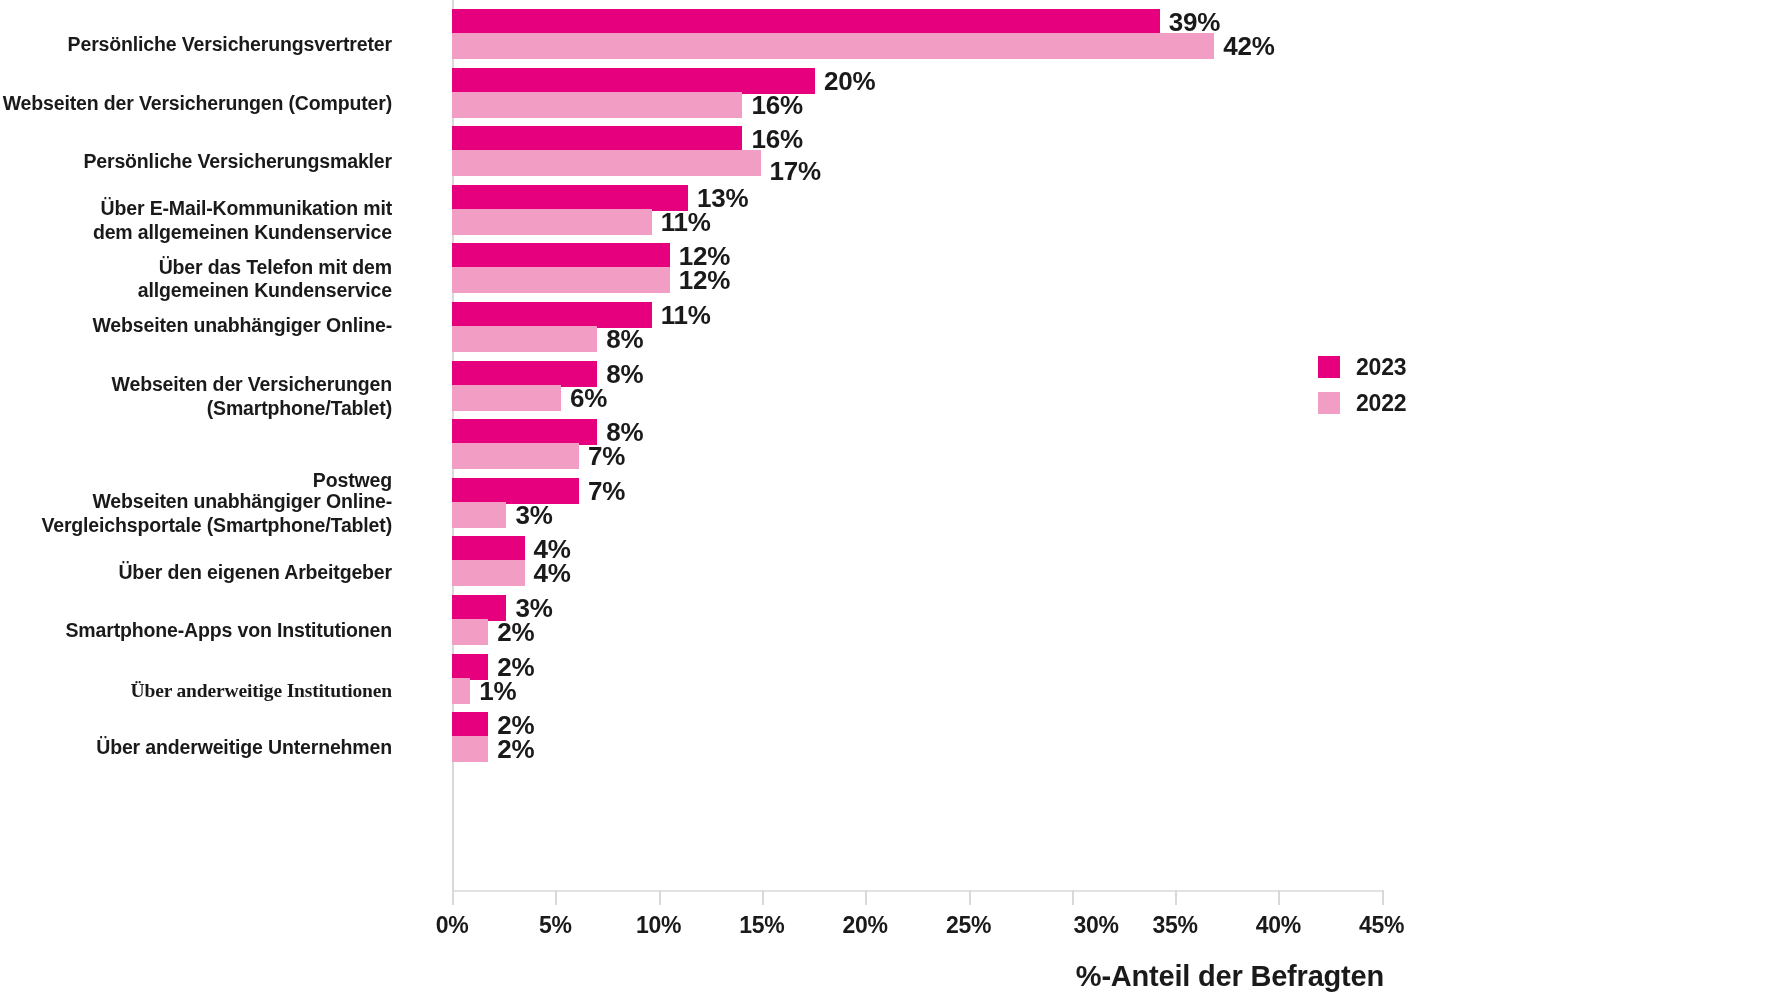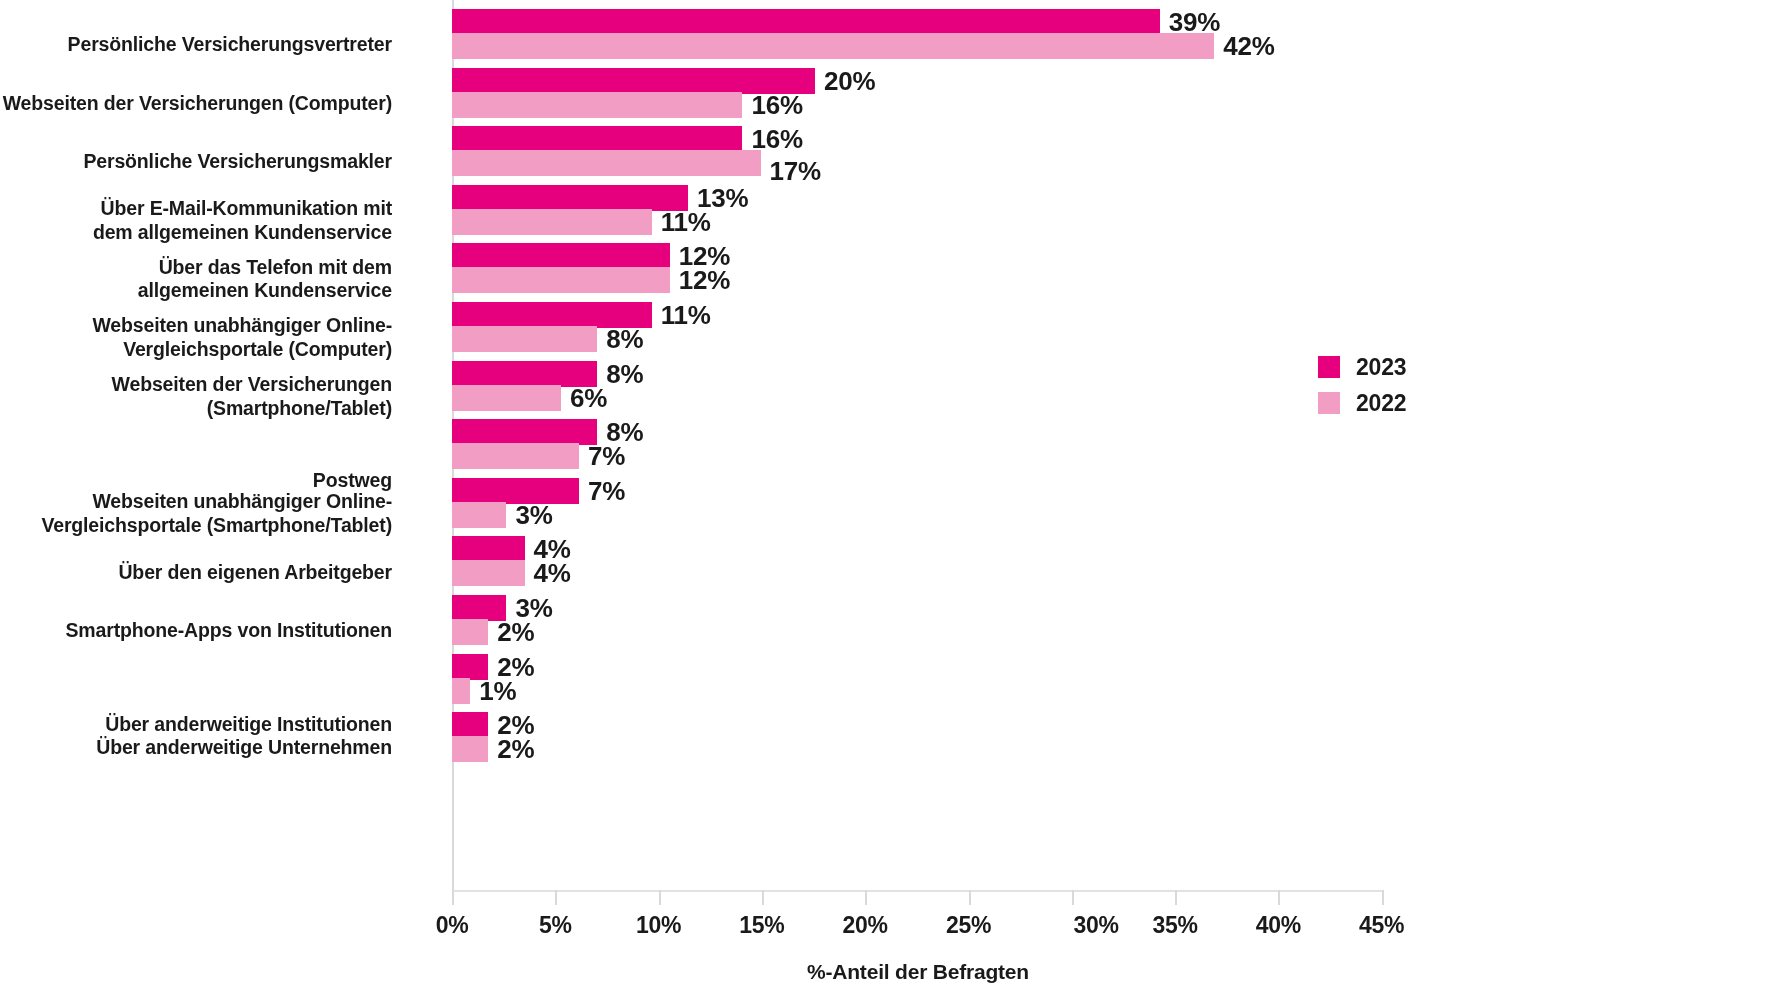--- a/index.html
+++ b/index.html
@@ -105,22 +105,22 @@
     font-weight: bold;
     color: #1a1a1a;
     white-space: nowrap;
     letter-spacing: -0.3px;
   }
   #x-axis-title {
     position: absolute;
     left: 452px;
     top: 960px;
     width: 932px;
-    text-align: center;
-    font-size: 21px;
+    text-align: right;
+    font-size: 29px;
     font-weight: bold;
     color: #1a1a1a;
     letter-spacing: -0.2px;
   }
 
   
   #legend {
     position: absolute;
     left: 1318px;
     top: 349px;
@@ -164,40 +164,39 @@
       <div class="cat-label" style="top: 197.2px;">
         <span>Über E-Mail-Kommunikation mit</span>
         <span>dem allgemeinen Kundenservice</span>
       </div>
       <div class="cat-label" style="top: 255.8px; text-align: right;">
         <span>Über das Telefon mit dem</span>
         <span>allgemeinen Kundenservice</span>
       </div>
       <div class="cat-label" style="top: 314.4px;">
         <span>Webseiten unabhängiger Online-</span>
-        <span>Vergleichsportale (Computer)</span>
       </div>
       <div class="cat-label" style="top: 373px;">
         <span>Webseiten der Versicherungen</span>
         <span>(Smartphone/Tablet)</span>
       </div>
       <div class="cat-label" style="top: 469px;">
         <span>Postweg</span>
       </div>
       <div class="cat-label" style="top: 490.2px;">
         <span>Webseiten unabhängiger Online-</span>
         <span>Vergleichsportale (Smartphone/Tablet)</span>
       </div>
       <div class="cat-label" style="top: 560.6px;">
         <span>Über den eigenen Arbeitgeber</span>
       </div>
       <div class="cat-label" style="top: 619.2px;">
         <span>Smartphone-Apps von Institutionen</span>
       </div>
-      <div class="cat-label" style="top: 713px;">
+      <div class="cat-label" style="top: 679px; font-family: Liberation Serif, serif;">
         <span>Über anderweitige Institutionen</span>
       </div>
       <div class="cat-label" style="top: 736.4px;">
         <span>Über anderweitige Unternehmen</span>
       </div>
     </div>
 
   <div id="plot">
     <div id="y-axis-line"></div>
   <div class="bar-row" style="top: 9px;">

